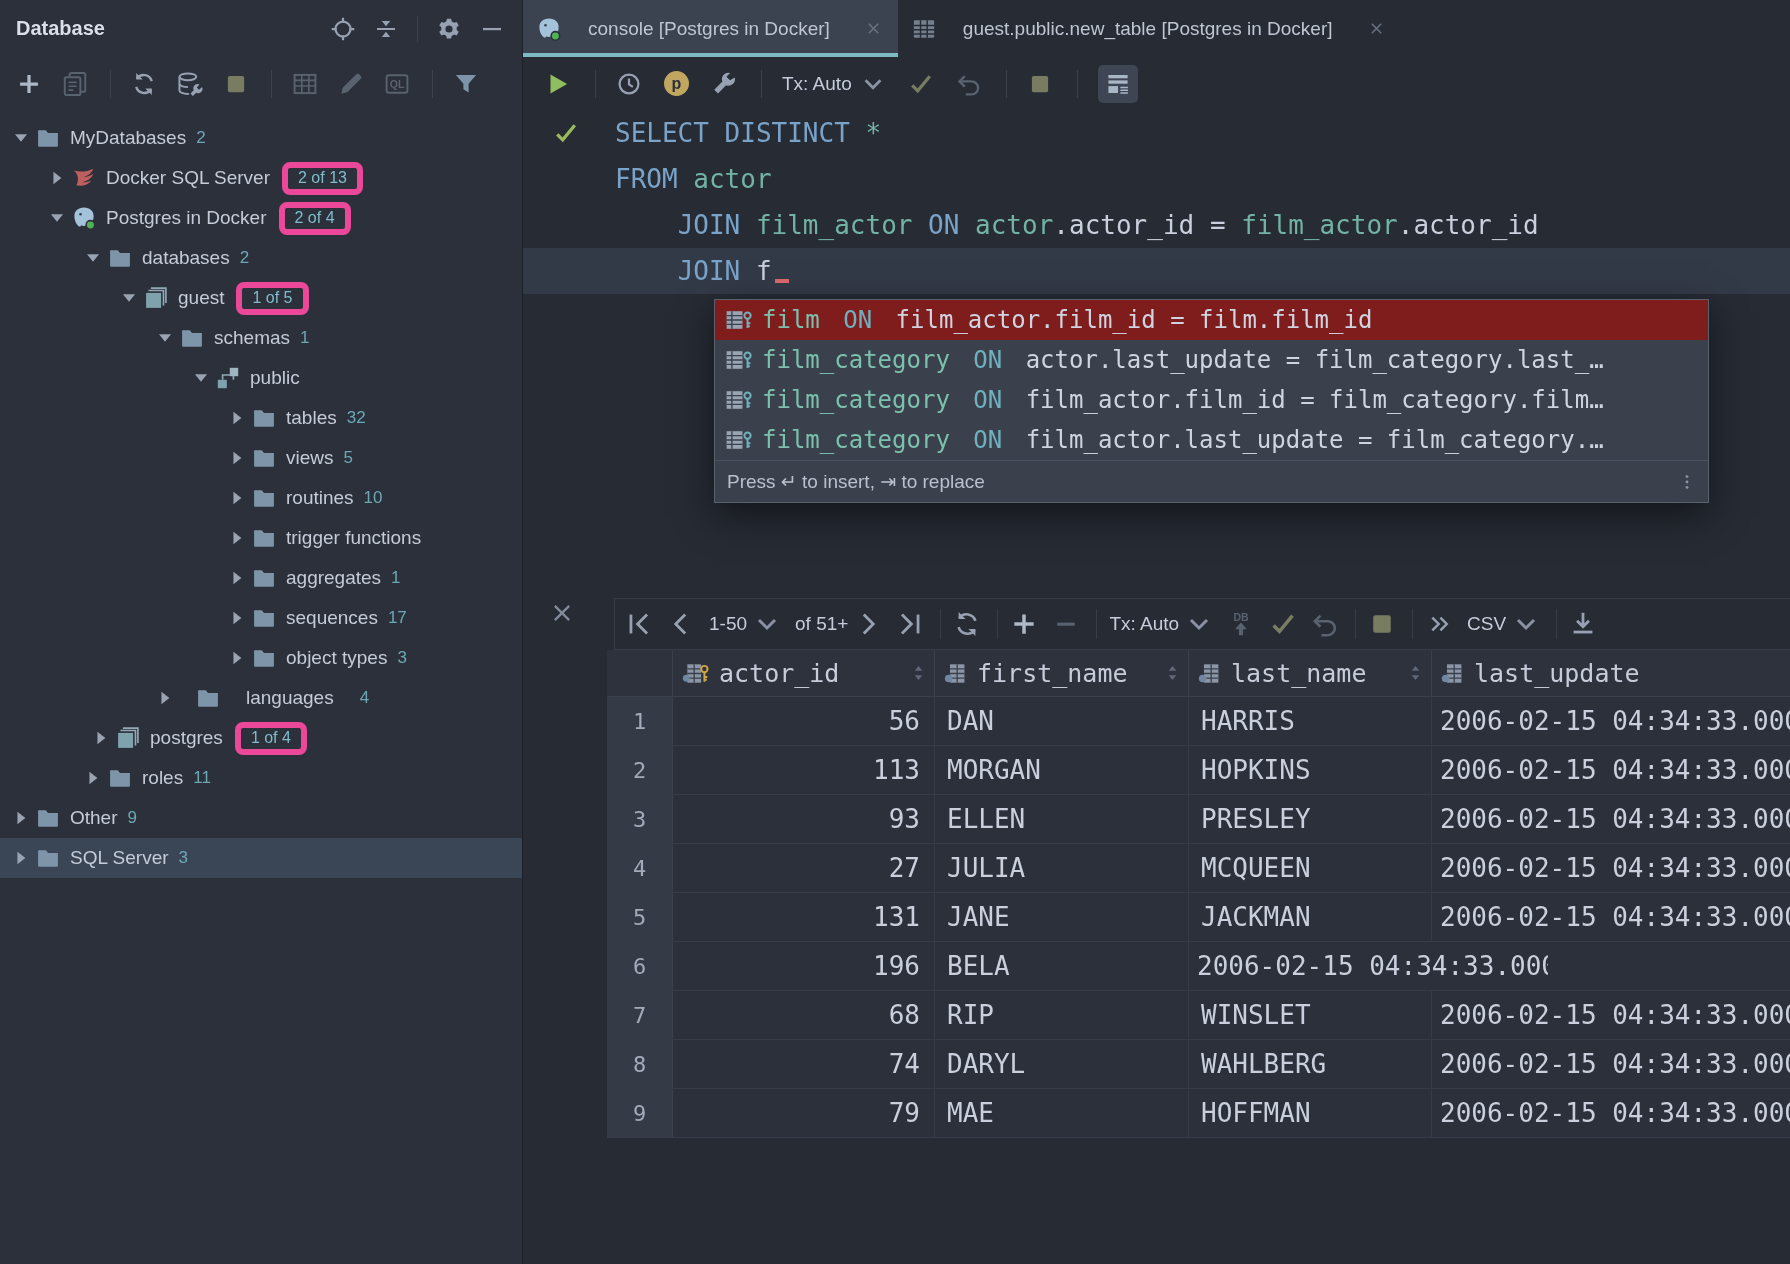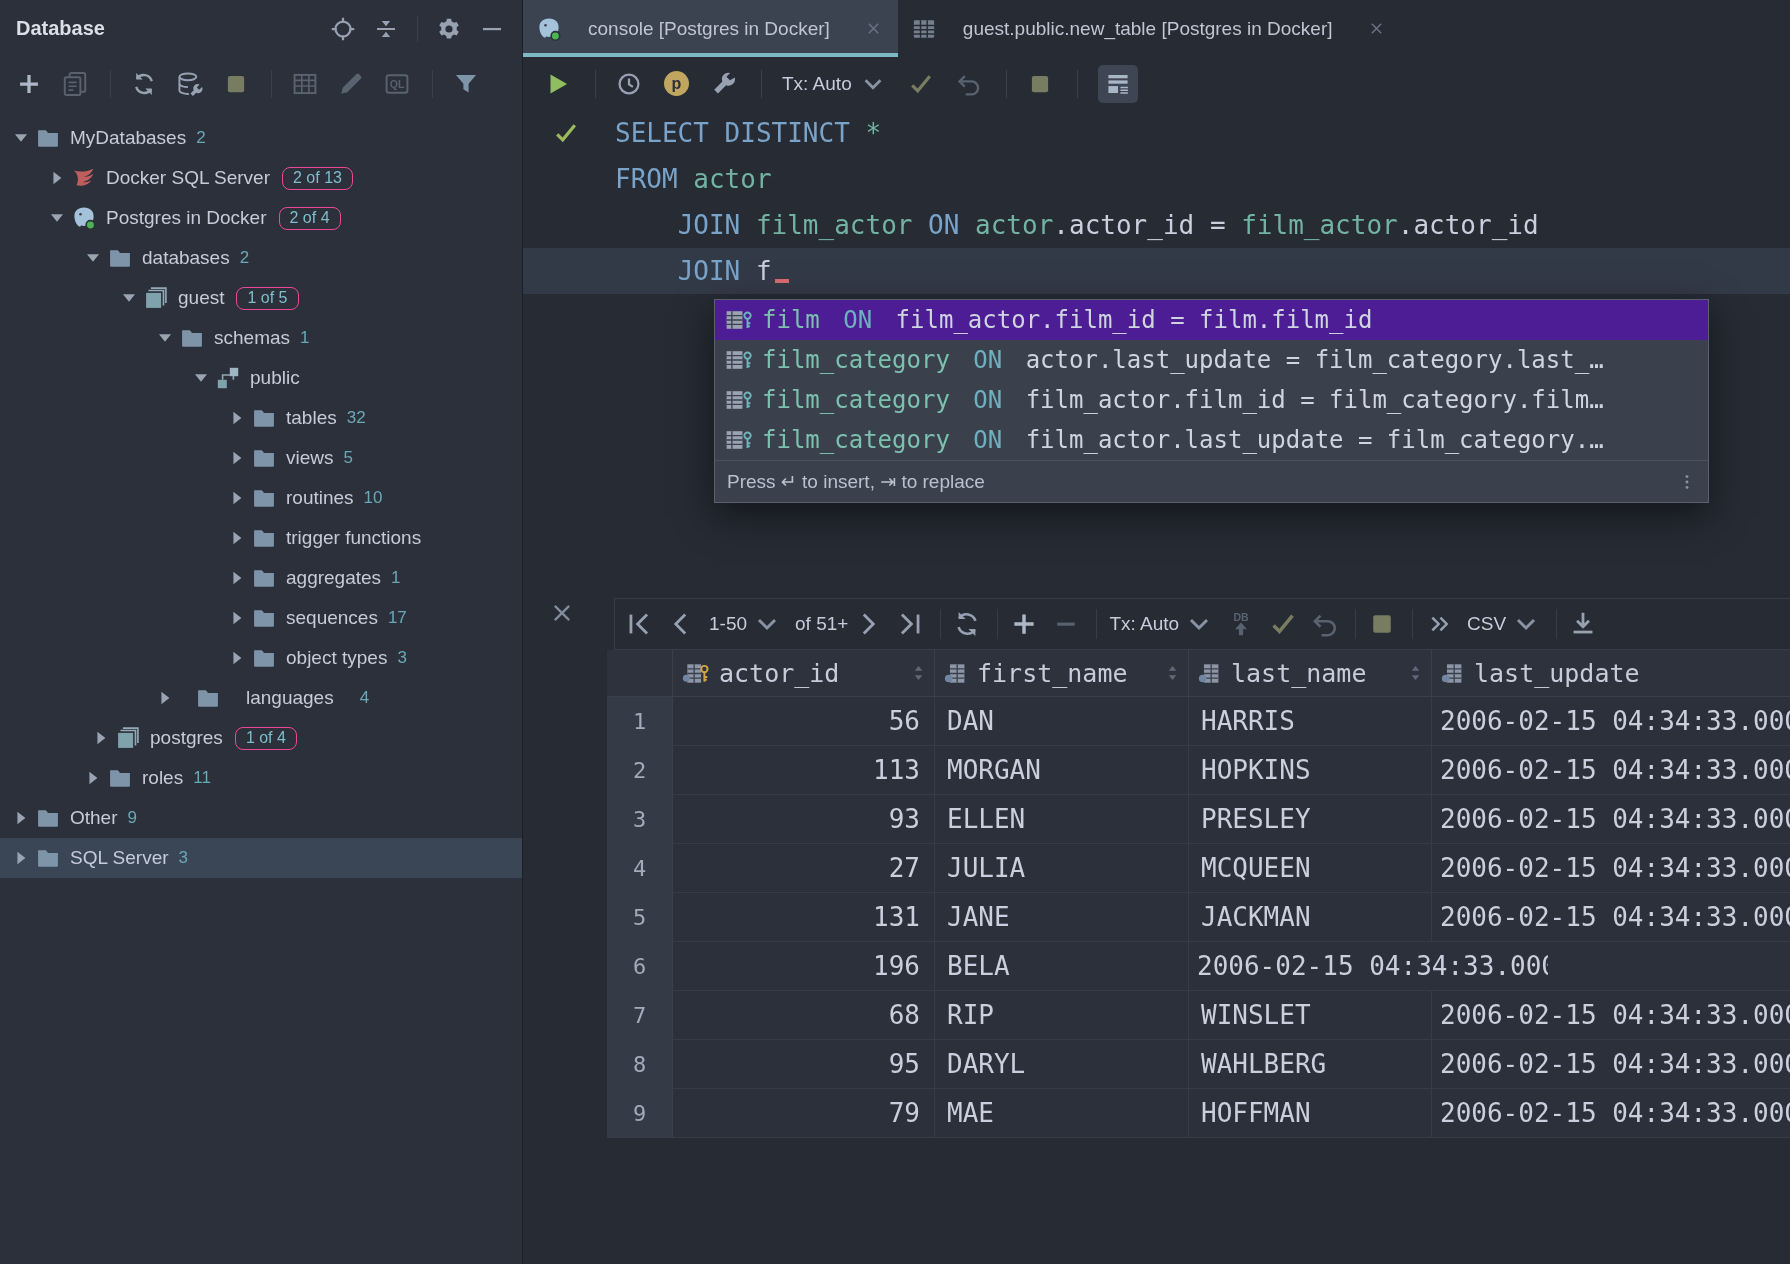--- a/index.html
+++ b/index.html
@@ -19,21 +19,21 @@
   .sb-hdiv{width:1px;height:26px;background:#3A414D;margin-left:19px}
   .sb-toolbar{height:53px;display:flex;align-items:center;padding-left:16px}
   .sb-toolbar .icon{width:26px;height:26px;margin-right:20px}
   .tb-div{width:1px;height:28px;background:#3A414D;margin:0 20px 0 2px}
   .tree{position:absolute;left:0;top:118px;right:0}
   .tree-row{height:40px;display:flex;align-items:center;font-size:19px;color:#C5CBD8;white-space:nowrap}
   .tree-row.selected{background:#3A4656}
   .tr-arrow{width:26px;height:22px}
   .tr-icon{width:24px;height:24px;margin:0 10px 0 2px}
   .tr-count{color:#6BA8B7;font-size:17px;margin-left:10px}
-  .tr-badge{margin-left:12px;font-size:16px;color:#7EBECB;border:1px solid #ec4899;border-radius:8px;padding:1px 10px 2px}
+  .tr-badge{margin-left:12px;font-size:16px;color:#7EBECB;border:6px solid #ec4899;border-radius:8px;padding:1px 10px 2px}
   
   .main{position:absolute;left:523px;top:0;width:1267px;height:1264px;background:#262B34}
   .tabbar{position:absolute;left:0;top:0;right:0;height:57px;display:flex;background:#262B34}
   .tab{display:flex;align-items:center;height:57px;padding:0 16px 0 14px;gap:27px;font-size:19px;color:#BFC6D2;position:relative}
   .tab.active{background:#3B4250}
   .tab.active::after{content:"";position:absolute;left:0;right:0;bottom:0;height:4px;background:#7EBAC4}
   .tab .icon{width:24px;height:24px}
   .tab .tab-close{width:17px;height:17px;margin-left:8px;color:#6A7382}
   .ed-toolbar{position:absolute;left:0;top:57px;right:0;height:53px;display:flex;align-items:center;padding-left:22px}
   .ed-toolbar .icon{width:26px;height:26px;margin-right:22px}
@@ -48,21 +48,21 @@
   .line{height:46px;display:flex;align-items:center;padding-left:92px;white-space:pre}
   .line.current{background:#333A47}
   .tok-kw{color:#7AA3C9}.tok-tbl{color:#72B3A4}.tok-txt{color:#C9CFDC}
   .caret{display:inline-block;width:14px;height:4px;background:#D96A6F;margin-left:3px;transform:translateY(10px)}
   .gutter-check{position:absolute;left:30px;top:10px;width:26px;height:26px}
   
   .popup{position:absolute;left:191px;top:299px;width:993px;background:#3A404C;border:1px solid #59616F;
          box-shadow:0 12px 34px rgba(0,0,0,.5);z-index:10}
   .popup-item{height:40px;display:flex;align-items:center;padding:0 10px;gap:9px;white-space:pre;overflow:hidden;
               font-family:"DejaVu Sans Mono","Liberation Mono",monospace;font-size:24px;color:#CED4E0}
-  .popup-item.selected{background:#4c1d95}
+  .popup-item.selected{background:#7f1d1d}
   .popup-item .icon{width:28px;height:22px}
   .pi-tbl{color:#7CC0AE}.pi-on{color:#6EB0BE}
   .popup-footer{height:41px;border-top:1px solid #4A5160;display:flex;align-items:center;padding:0 12px;
                 font-size:19px;color:#B9C0CE}
   .popup-footer .icon{width:18px;height:18px;margin-left:auto;color:#8A93A3}
   
   .results-close{position:absolute;left:26px;top:600px;width:26px;height:26px}
   .rt{position:absolute;left:91px;top:598px;width:1176px;height:52px;border:1px solid #363D49;border-right:none;
       display:flex;align-items:center;padding-left:10px;box-sizing:border-box}
   .rt .icon{width:28px;height:28px;margin-right:14px}
@@ -802,21 +802,21 @@
       </div>
       <div class="g-row">
         <div class="g-rn">7</div>
         <div class="g-cell w-id">68</div>
         <div class="g-cell w-fn">RIP</div>
         <div class="g-cell w-ln">WINSLET</div>
         <div class="g-cell w-lu">2006-02-15 04:34:33.000000</div>
       </div>
       <div class="g-row">
         <div class="g-rn">8</div>
-        <div class="g-cell w-id">95</div>
+        <div class="g-cell w-id">74</div>
         <div class="g-cell w-fn">DARYL</div>
         <div class="g-cell w-ln">WAHLBERG</div>
         <div class="g-cell w-lu">2006-02-15 04:34:33.000000</div>
       </div>
       <div class="g-row">
         <div class="g-rn">9</div>
         <div class="g-cell w-id">79</div>
         <div class="g-cell w-fn">MAE</div>
         <div class="g-cell w-ln">HOFFMAN</div>
         <div class="g-cell w-lu">2006-02-15 04:34:33.000000</div>

